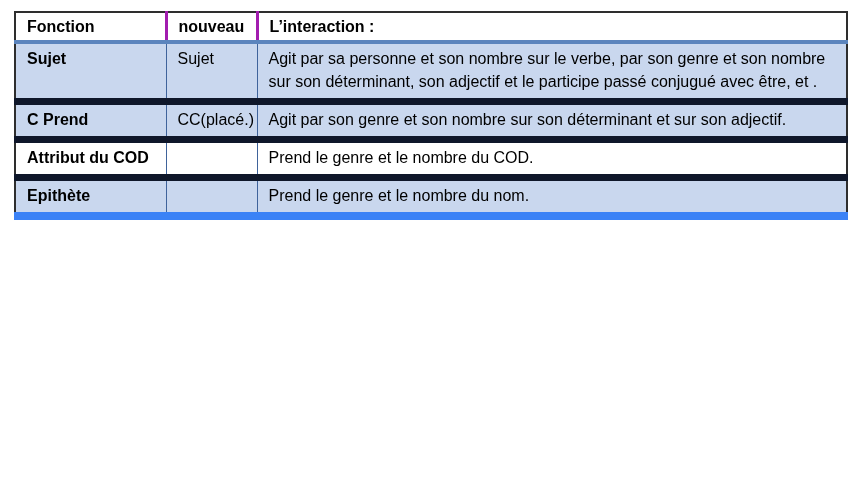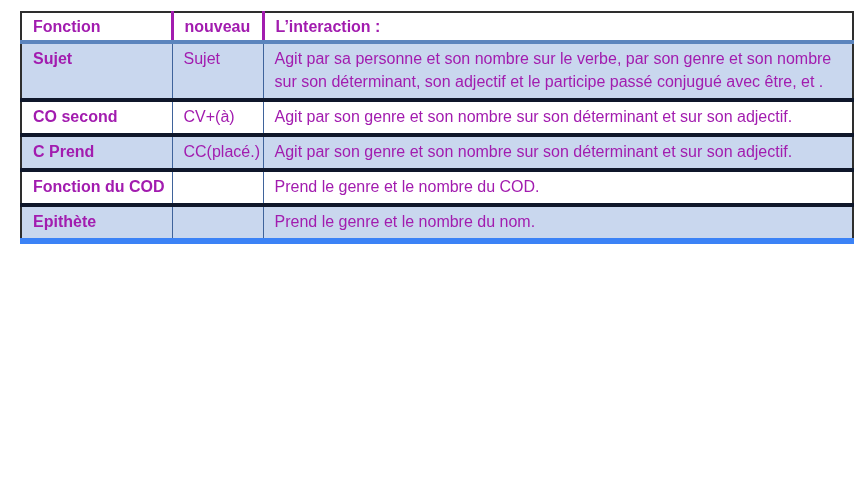--- a/index.html
+++ b/index.html
@@ -13,28 +13,28 @@
   }
   .page {
     position: relative;
     width: 866px;
     height: 481px;
     background: #ffffff;
     overflow: hidden;
   }
   table.grammar {
     position: absolute;
-    left: 20px;
+    left: 14px;
     top: 11px;
     width: 832px;
     border-collapse: collapse;
     table-layout: fixed;
     font-size: 16px;
     line-height: 23px;
-    color: #a21caf;
+    color: #000000;
   }
   table.grammar col.c1 { width: 151px; }
   table.grammar col.c2 { width: 91px; }
   table.grammar col.c3 { width: 590px; }
 
   table.grammar { border: 2px solid #2e2e2e; }
 
   th {
     text-align: left;
     font-weight: bold;
@@ -45,29 +45,29 @@
     border-bottom: 4px solid #5b84bd;
     white-space: nowrap;
     overflow: hidden;
   }
   th:first-child { border-left: none; }
 
   td {
     vertical-align: top;
     padding: 3px 6px 5px 11px;
     border-left: 1px solid #3f639b;
-    border-bottom: 4px solid #0f172a;
+    border-bottom: 7px solid #0f172a;
   }
   td:first-child { border-left: none; }
   td.fonction { font-weight: bold; }
 
   tr.striped td { background: #c9d7ee; }
   tr.plain td { background: #ffffff; }
 
-  tbody tr:last-child td { border-bottom: 6px solid #3b82f6; }
+  tbody tr:last-child td { border-bottom: 8px solid #3b82f6; }
 </style>
 </head>
 <body>
 
 <div class="page">
   <table class="grammar">
     <colgroup>
       <col class="c1">
       <col class="c2">
       <col class="c3">
@@ -78,32 +78,27 @@
         <th>nouveau</th>
         <th>L’interaction :</th>
       </tr>
     </thead>
     <tbody id="table-body">
         <tr class="striped">
           <td class="fonction">Sujet</td>
           <td class="nouveau">Sujet</td>
           <td class="interaction">Agit par sa personne et son nombre sur le verbe, par son genre et son nombre sur son déterminant, son adjectif et le participe passé conjugué avec être, et .</td>
         </tr>
-        <tr class="plain">
-          <td class="fonction">CO second</td>
-          <td class="nouveau">CV+(à)</td>
-          <td class="interaction">Agit par son genre et son nombre sur son déterminant et sur son adjectif.</td>
-        </tr>
         <tr class="striped">
           <td class="fonction">C Prend</td>
           <td class="nouveau">CC(placé.)</td>
           <td class="interaction">Agit par son genre et son nombre sur son déterminant et sur son adjectif.</td>
         </tr>
         <tr class="plain">
-          <td class="fonction">Fonction du COD</td>
+          <td class="fonction">Attribut du COD</td>
           <td class="nouveau"></td>
           <td class="interaction">Prend le genre et le nombre du COD.</td>
         </tr>
         <tr class="striped">
           <td class="fonction">Epithète</td>
           <td class="nouveau"></td>
           <td class="interaction">Prend le genre et le nombre du nom.</td>
         </tr>
       </tbody>
   </table>

